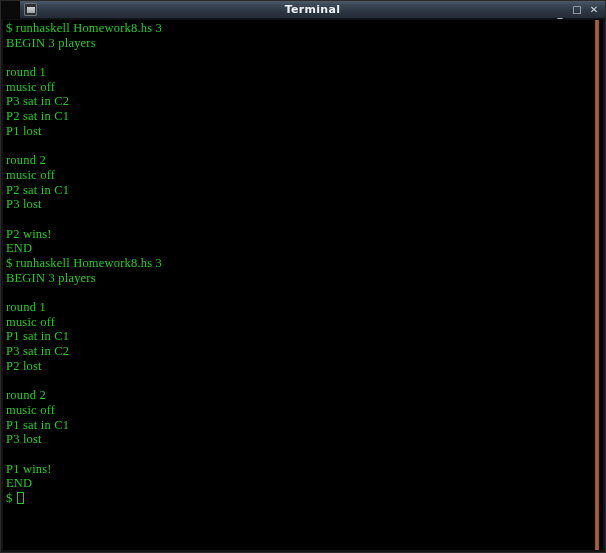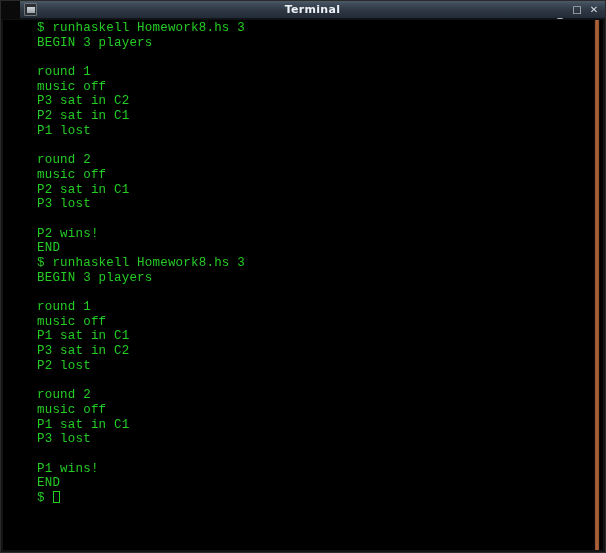--- a/index.html
+++ b/index.html
@@ -100,27 +100,26 @@
     border-top: 1px solid #101010;
     box-sizing: border-box;
     overflow: hidden;
   }
   .term {
     position: absolute;
     left: 3px;
     top: 1px;
     right: 12px;
     bottom: 0;
-    font-family: Liberation Mono, monospace;
+    font-family: Liberation Serif, serif;
     font-size: 12.5px;
     line-height: 14.7px;
     color: #24cc24;
     white-space: pre;
     letter-spacing: 0.2px;
-    margin-left: 31px;
   }
   .line { height: 14.7px; }
   .line.blank { color: transparent; }
   .cursor {
     display: inline-block;
     width: 7px;
     height: 12px;
     box-sizing: border-box;
     border: 1px solid #24cc24;
     vertical-align: -2px;

